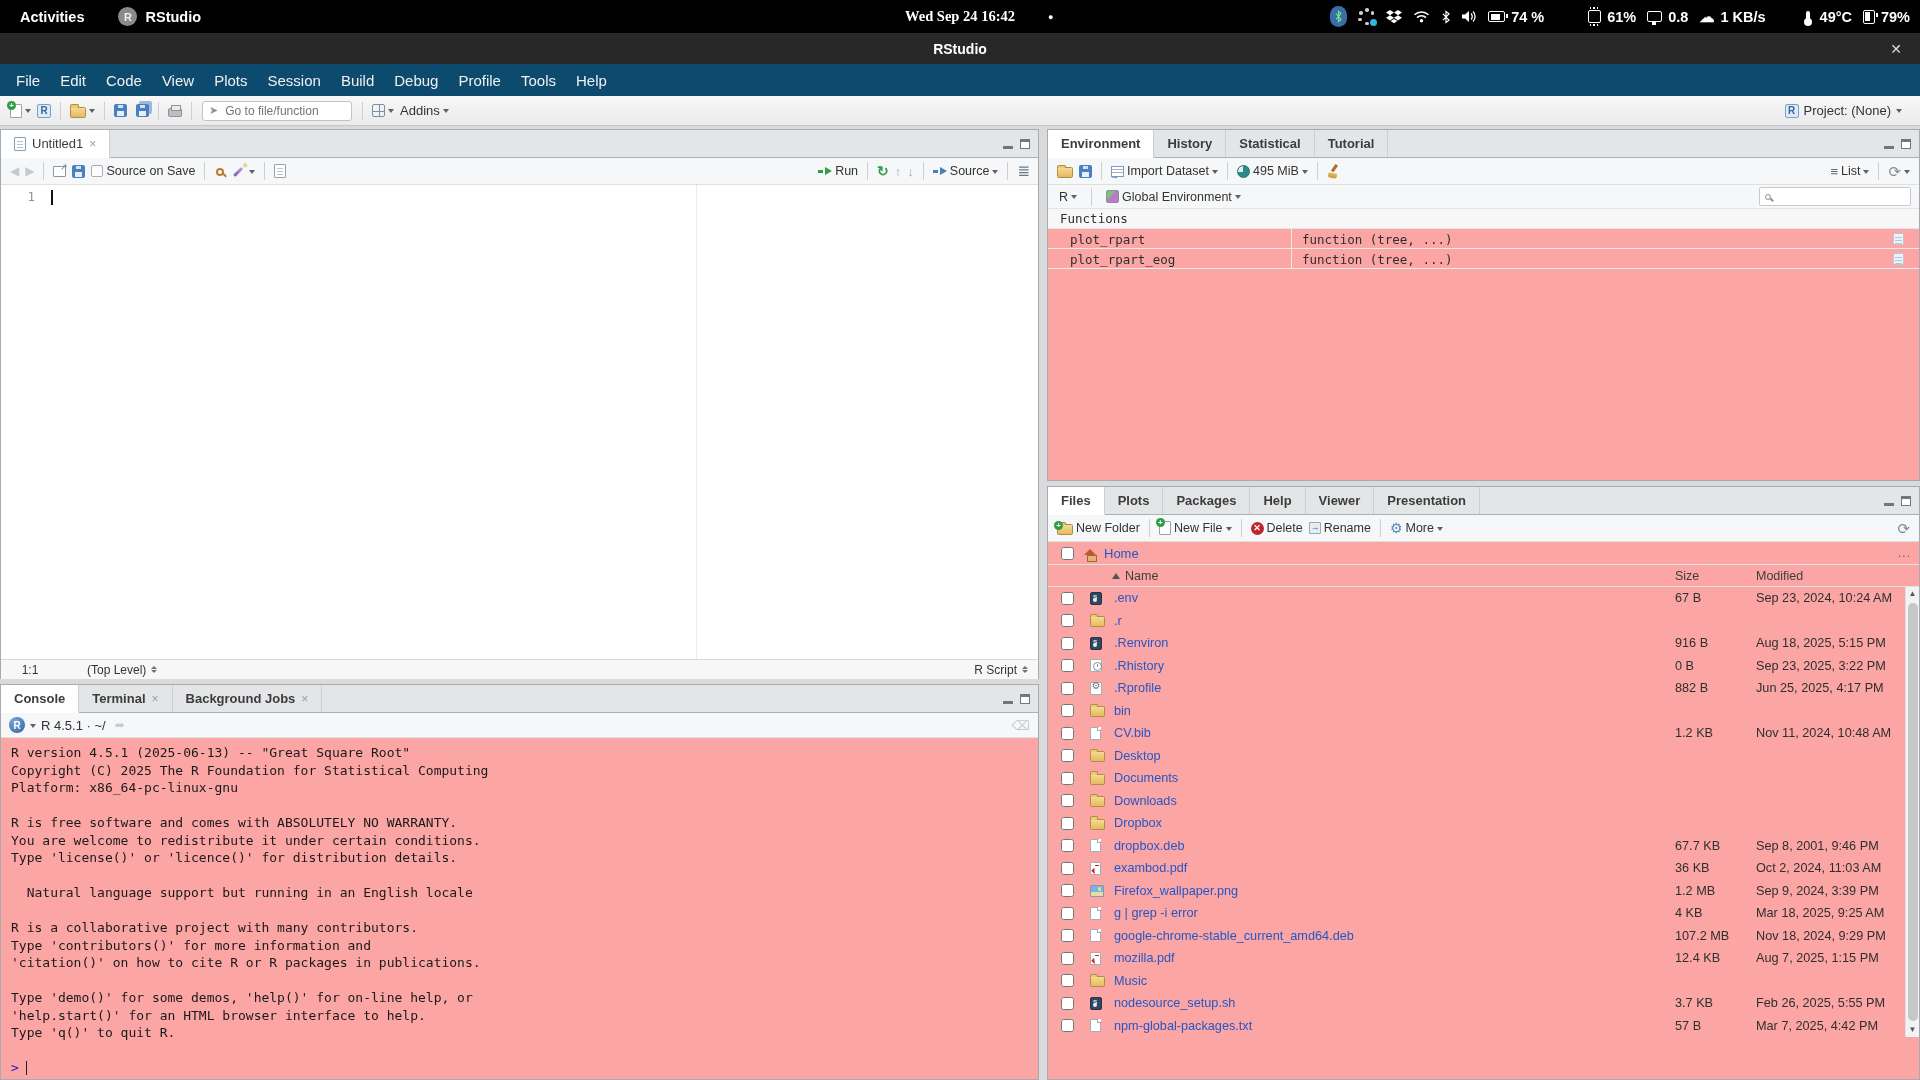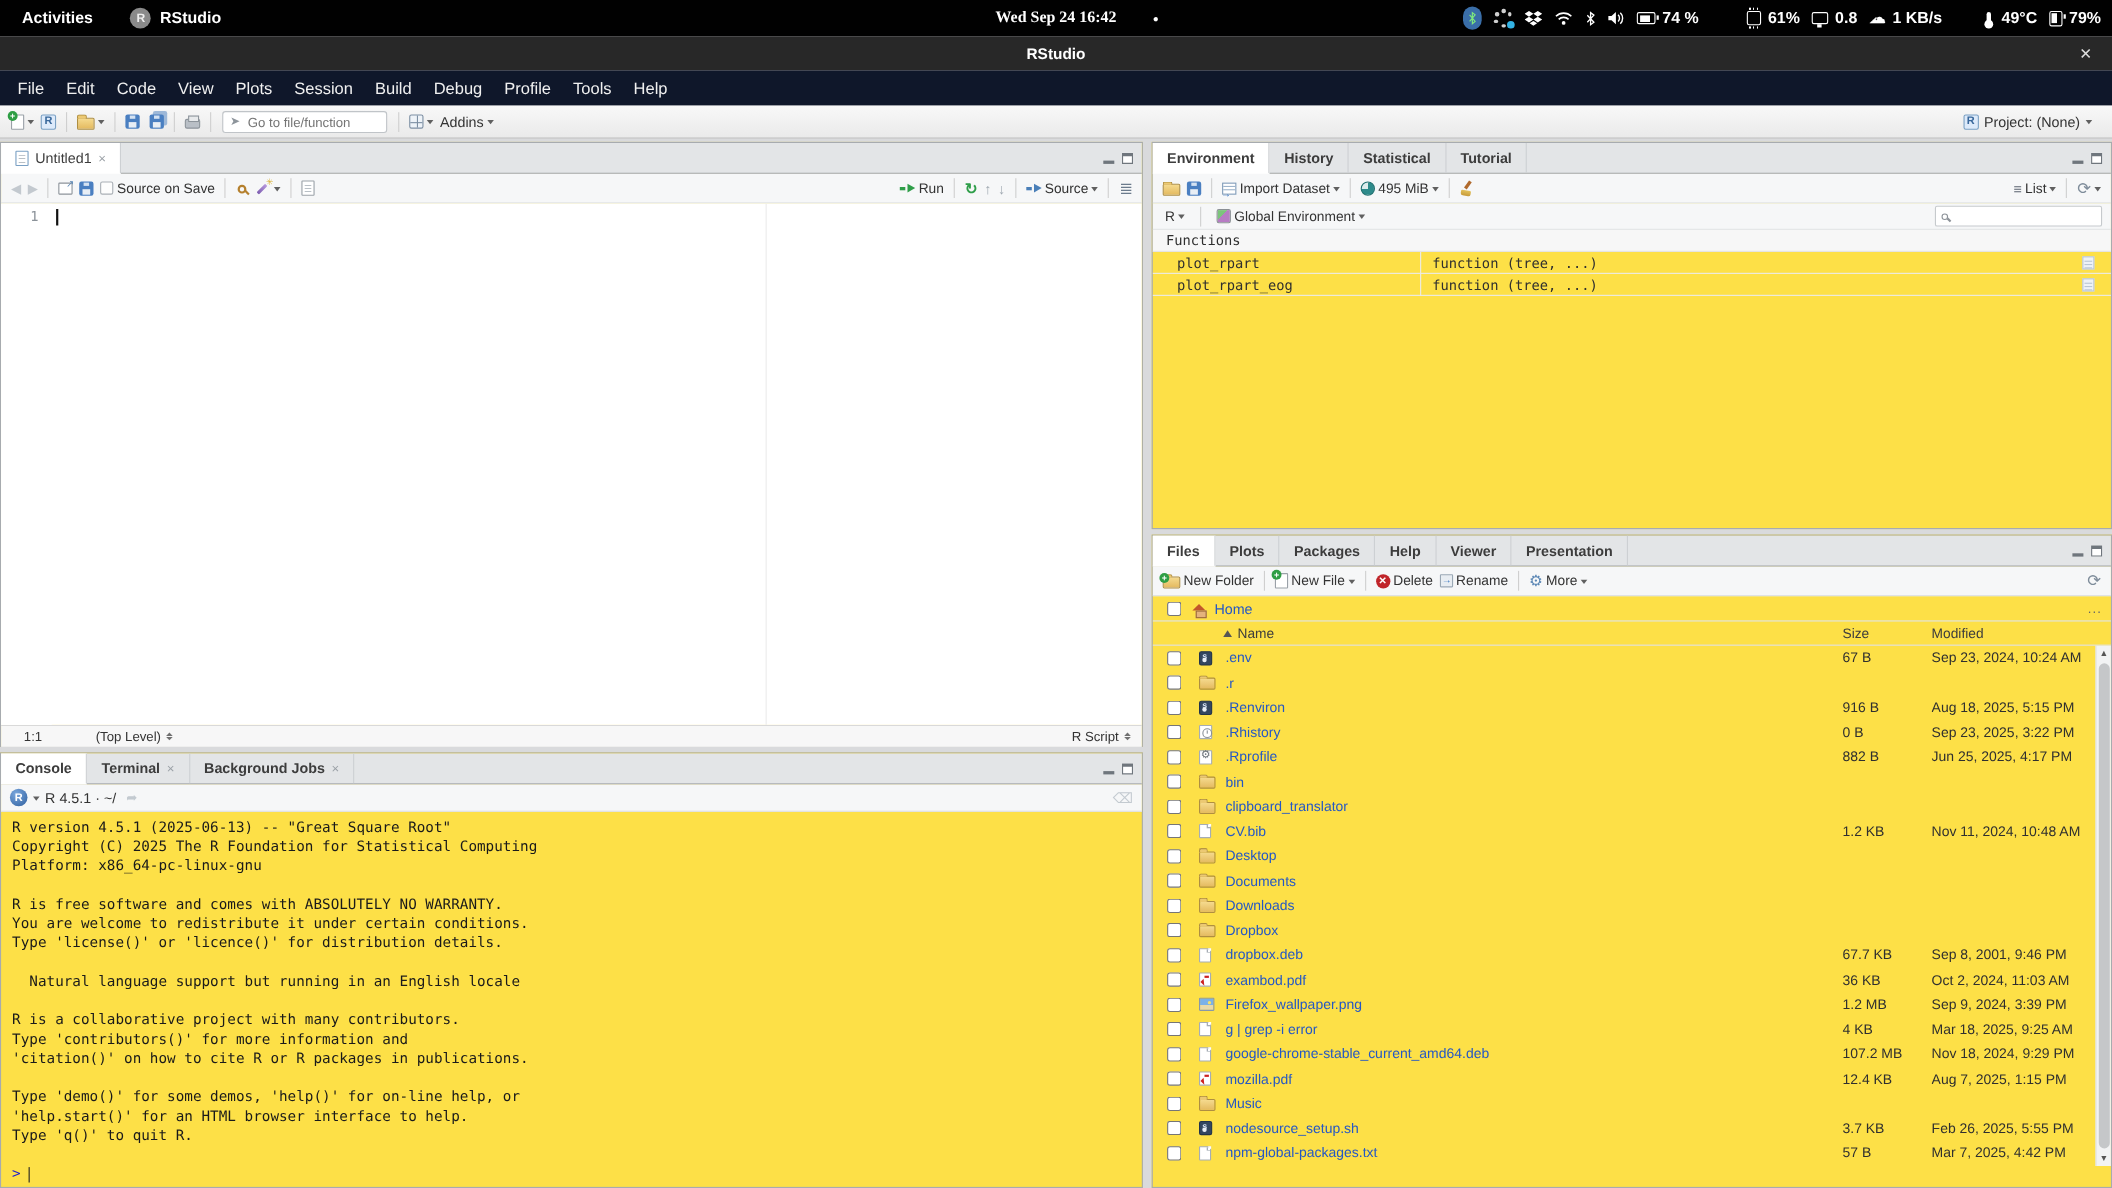--- a/index.html
+++ b/index.html
@@ -47,21 +47,21 @@
   .thermo::after { content:""; position:absolute; bottom:-3px; left:-2px; width:8px; height:8px;
     background:#fff; border-radius:50%; }
   .cloud { position:relative; font-size:15px; line-height:1; color:#fff; }
   .cloud b { position:absolute; left:4.5px; top:3px; font-size:8px; color:#000; font-weight:bold; }
   
   .titlebar { position:absolute; top:33px; left:0; width:1920px; height:31px; background:#282828;
     color:#fff; display:flex; align-items:center; justify-content:center; font-size:14px; font-weight:bold; }
   .win-close { position:absolute; right:18px; top:0; height:31px; display:flex; align-items:center;
     color:#ddd; font-size:14px; font-weight:normal; cursor:default; }
   
-  .menubar { position:absolute; top:64px; left:0; width:1920px; height:32px; background:#0f172a;
+  .menubar { position:absolute; top:64px; left:0; width:1920px; height:32px; background:#0c4a6e;
     display:flex; align-items:center; padding-left:6px; }
   .menu-item { color:#f0f0f0; font-size:15px; padding:0 10px; height:32px; display:flex; align-items:center; }
   
   .main-toolbar { position:absolute; top:96px; left:0; width:1920px; height:30px;
     background:linear-gradient(#f8f8f8,#eaeaea); border-bottom:1px solid #c6c6c6;
     display:flex; align-items:center; padding:0 7px; }
   .vsep { width:1px; height:18px; background:#cfcfcf; margin:0 6px; flex:none; }
   .tbtn { display:flex; align-items:center; gap:3px; padding:0 3px; height:24px; flex:none; }
   .crt { width:0; height:0; border:3.5px solid transparent; border-top:4.5px solid #606060; margin-top:4px; flex:none; }
   .doc-ic { width:12px; height:14px; background:#fff; border:1px solid #9aa1a8; border-radius:1px; position:relative; flex:none; }
@@ -88,21 +88,21 @@
     font-family:"Liberation Sans",sans-serif; background:transparent; }
   .navarrow { color:#8d949b; font-size:11px; }
   .grid-ic { width:13px; height:13px; border:1px solid #7d8fa3; border-radius:2px; position:relative; flex:none; background:#eef3f8; }
   .grid-ic::before { content:""; position:absolute; left:0; right:0; top:5.5px; height:1px; background:#7d8fa3; }
   .grid-ic::after { content:""; position:absolute; top:0; bottom:0; left:5.5px; width:1px; background:#7d8fa3; }
   .toolbar-label { font-size:13px; color:#333; }
   .tb-spacer { flex:1; }
   .proj-btn { display:flex; align-items:center; gap:5px; margin-right:8px; }
   
   .workspace { position:absolute; top:127px; left:0; width:1920px; height:953px; background:#d9dadc; }
-  .pane { position:absolute; background:#fde047; border:1px solid #a7abaf; }
+  .pane { position:absolute; background:#fca5a5; border:1px solid #a7abaf; }
   .editor-pane  { left:0; top:2px; width:1039px; height:550px; }
   .console-pane { left:0; top:557px; width:1039px; height:396px; }
   .env-pane     { left:1047px; top:2px; width:873px; height:352px; }
   .files-pane   { left:1047px; top:359px; width:873px; height:594px; }
   .ptabs { height:28px; background:#e3e5e7; border-bottom:1px solid #acb0b4; display:flex; align-items:stretch; position:relative; }
   .tab { padding:0 13px; display:flex; align-items:center; gap:6px; font-size:13px; font-weight:bold;
     color:#3c3c3c; border-right:1px solid #cdd0d3; position:relative; }
   .tab .tclose { color:#9aa0a6; font-weight:normal; font-size:12px; }
   .tab .tclose:empty { display:none; }
   .ptabs .tab:first-child { background:#fff; margin-bottom:-1px; border-bottom:1px solid #fff; border-left:none; }
@@ -795,29 +795,20 @@
         <div class="frow">
           <span><input type="checkbox" class="fcheck" style=""></span>
           <span class="ficon">
             <span class="fi" data-icon="folder-icon"></span>
           </span>
           <span class="fname link">bin</span>
           <span class="fsize"></span>
           <span class="fmod"></span>
         </div>
 
-        <div class="frow">
-          <span><input type="checkbox" class="fcheck" style=""></span>
-          <span class="ficon">
-            <span class="fi" data-icon="folder-icon"></span>
-          </span>
-          <span class="fname link">clipboard_translator</span>
-          <span class="fsize"></span>
-          <span class="fmod"></span>
-        </div>
 
 
         <div class="frow">
           <span><input type="checkbox" class="fcheck" style=""></span>
           <span class="ficon">
             <span class="fi" data-icon="file-icon"></span>
           </span>
           <span class="fname link">CV.bib</span>
           <span class="fsize">1.2 KB</span>
           <span class="fmod">Nov 11, 2024, 10:48 AM</span>

